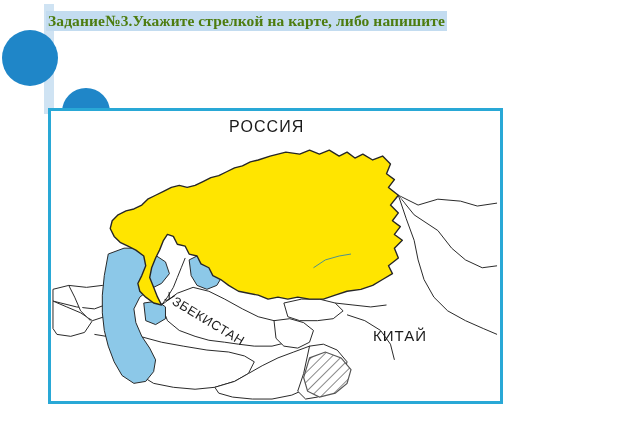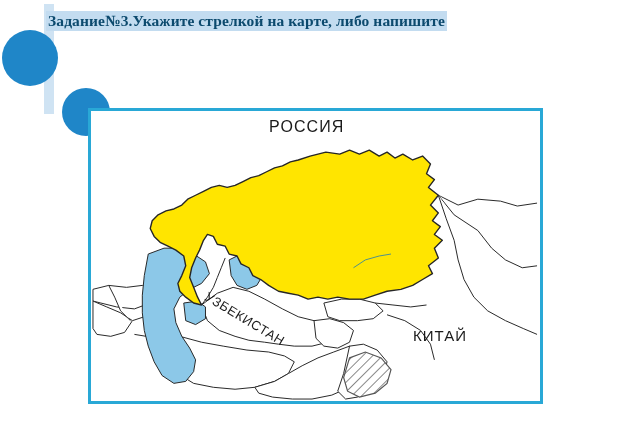--- a/index.html
+++ b/index.html
@@ -47,42 +47,41 @@
   }
 
   
   #task-text {
     position: absolute;
     left: 46px;
     top: 8px;
     width: 530px;
     font-size: 15.5px;
     font-weight: bold;
-    color: #0c4a6e;
+    color: #4d7c0f;
     line-height: 1.62;
     letter-spacing: 0.1px;
   }
   #task-text .hl {
     background: #c3dcf0;
     box-decoration-break: clone;
     -webkit-box-decoration-break: clone;
     padding: 1px 2px 2px 2px;
   }
 
   
   #map-frame {
     position: absolute;
     left: 48px;
     top: 108px;
     width: 455px;
     height: 296px;
     border: 3px solid #29a8d6;
     background: #ffffff;
     box-sizing: border-box;
-    margin-left: 40px;
   }
   #map-svg {
     position: absolute;
     left: 0;
     top: 0;
     width: 100%;
     height: 100%;
     display: block;
   }
 

